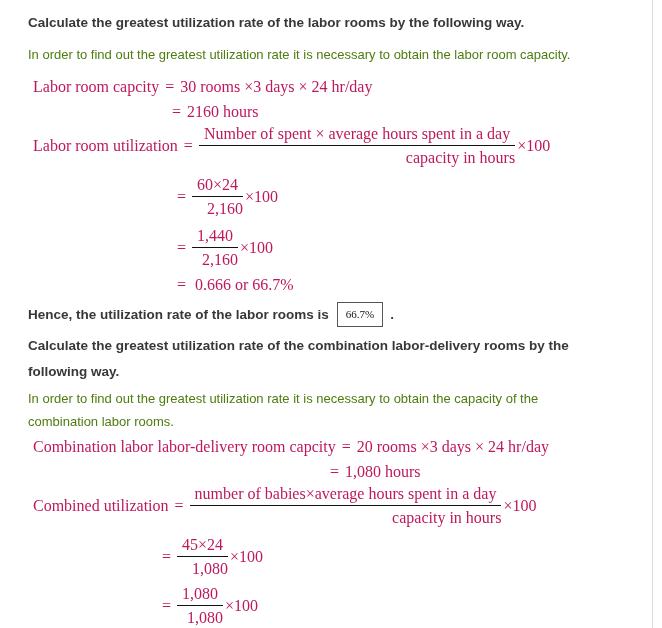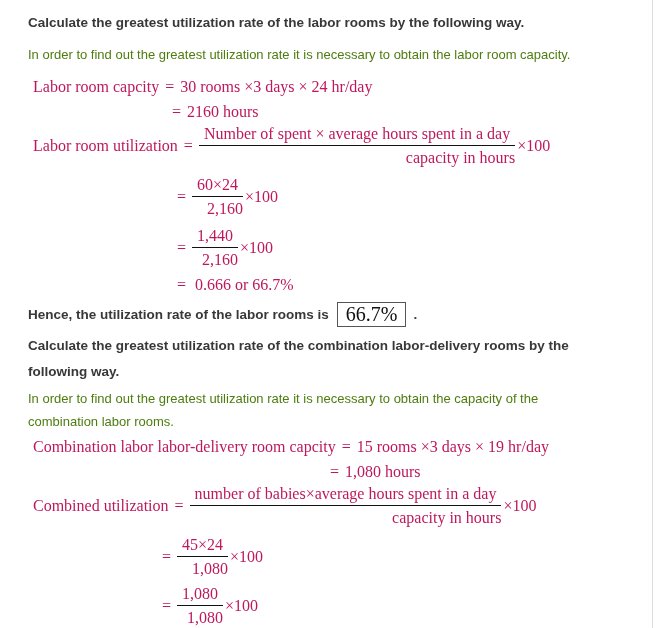--- a/index.html
+++ b/index.html
@@ -82,21 +82,21 @@
     display: flex;
     align-items: flex-end;
   }
   .answer-box {
     display: inline-block;
     border: 1px solid #555;
     padding: 2px 8px 3px 8px;
     margin-left: 8px;
     font-family: "Liberation Serif", "DejaVu Serif", serif;
     font-weight: normal;
-    font-size: 20px;
+    font-size: 11px;
     color: #111;
     line-height: 18px;
   }
   .period { margin-left: 7px; }
   .h2 { margin-top: 6px; }
 </style>
 </head>
 <body>
 
 <div class="page">
@@ -164,21 +164,21 @@
 
   <div class="body-text p2">
     <div>In order to find out the greatest utilization rate it is necessary to obtain the capacity of the</div>
     <div>combination labor rooms.</div>
   </div>
 
   <div class="eq-group g3">
     <div class="eqline">
       <span>Combination labor labor-delivery room capcity</span>
       <span class="eqsign">=</span>
-      <span>15 rooms ×3 days × 19 hr/day</span>
+      <span>20 rooms ×3 days × 24 hr/day</span>
     </div>
     <div class="eqline ml297">
       <span class="eqsign">=</span>
       <span>1,080 hours</span>
     </div>
   </div>
 
   <div class="eq-group">
     <div class="eqline fracline frac-row-2">
       <span>Combined utilization</span>

